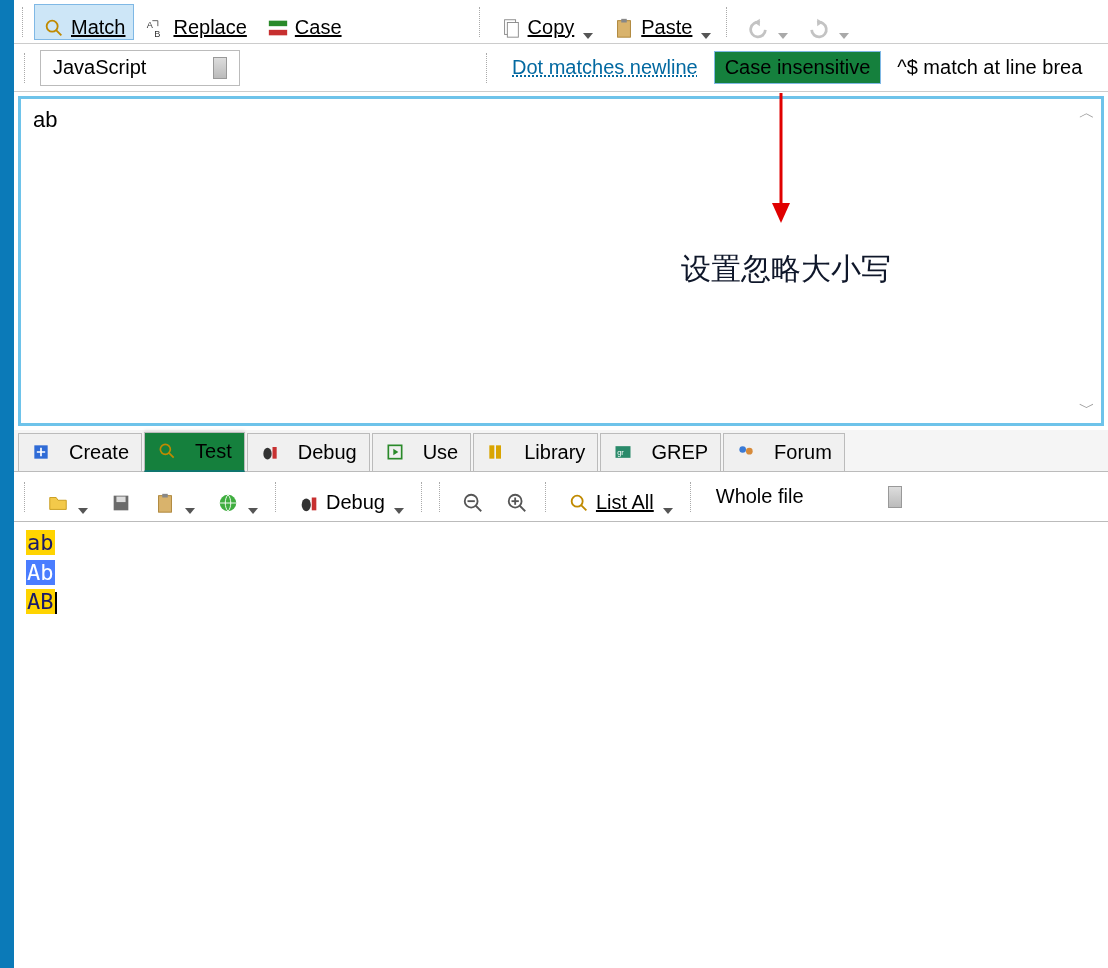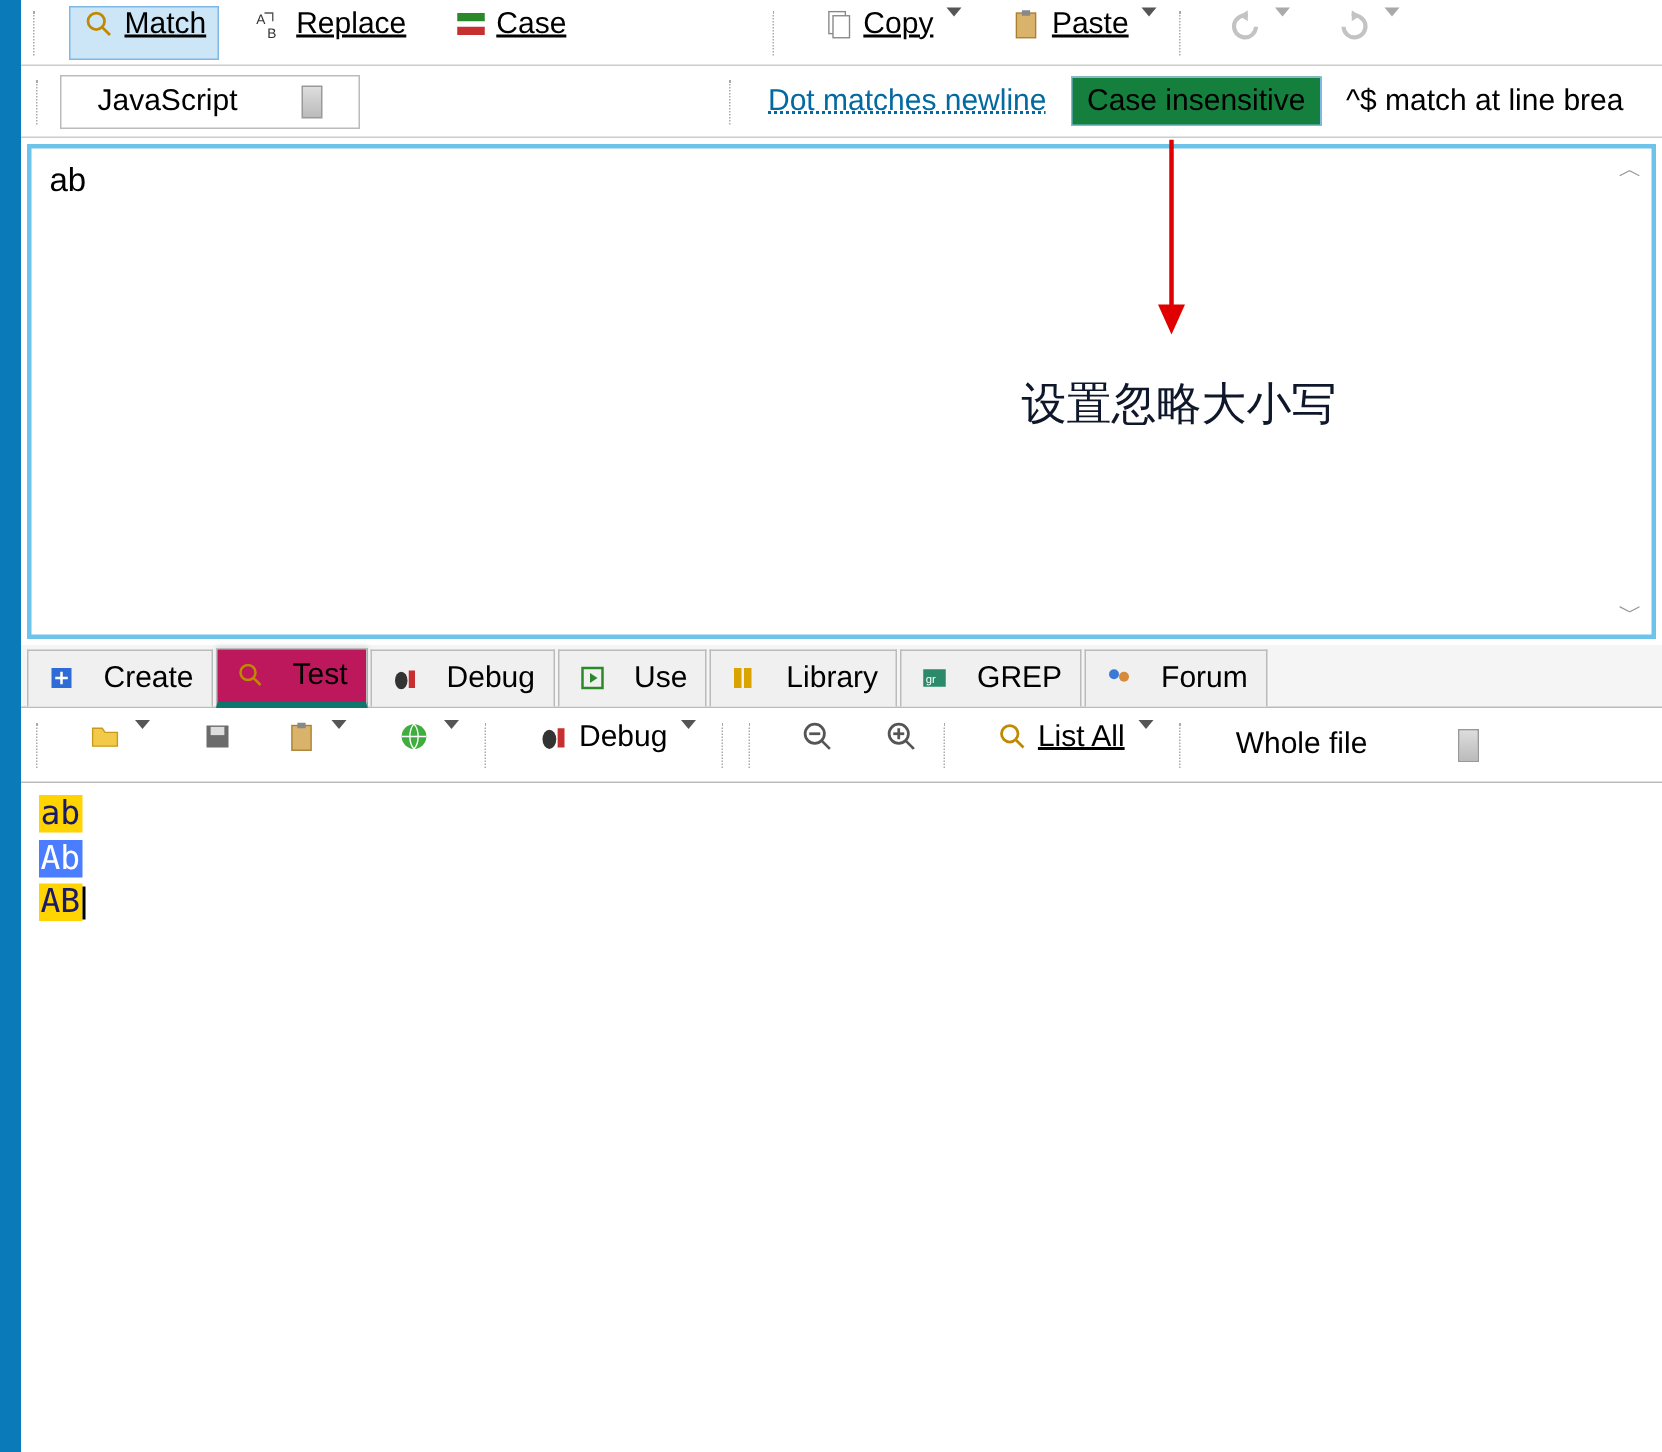--- a/index.html
+++ b/index.html
@@ -25,28 +25,27 @@
     padding: 0 4px;
     gap: 2px;
   }
   .vsep {
     width: 6px; height: 30px;
     border-left: 1px dotted #aaa;
     margin: 0 4px;
   }
   .btn {
     display: inline-flex;
-    align-items: flex-start;
+    align-items: flex-end;
     height: 36px;
     padding: 0 8px;
     border: 1px solid transparent;
     gap: 6px;
     cursor: pointer;
     white-space: nowrap;
-    margin-left: 12px;
   }
   .btn.active {
     background: #cde6f7;
     border: 1px solid #7fb8e5;
   }
   .dropdown-caret {
     display:inline-block; width:0;height:0;
     border-left:5px solid transparent;
     border-right:5px solid transparent;
     border-top:6px solid #555;
@@ -57,21 +56,21 @@
 
   
   .optrow {
     display:flex; align-items:center;
     height:48px; padding:0 6px; gap:6px;
     border-bottom:1px solid #ccc;
   }
   .combo {
     display:flex; align-items:center;
     width:200px; height:36px;
-    border:1px solid #bbb; padding:0 24px;
+    border:1px solid #bbb; padding:0 12px;
     justify-content:space-between;
   }
   .combo-handle {
     width:14px; height:22px;
     background:linear-gradient(#ddd,#bbb);
     border:1px solid #999;
   }
   .opt-toggle {
     padding:4px 10px;
     cursor:pointer;
@@ -111,22 +110,22 @@
   }
   .tab {
     display:flex; align-items:center; gap:16px;
     height:38px; padding:0 12px;
     border:1px solid #bbb; border-bottom:none;
     background:#f0f0f0;
     position:relative;
     cursor:pointer;
   }
   .tab.active {
-    background:#be185d; height:40px;
-    border-bottom:4px solid #0f766e;
+    background:#15803d; height:40px;
+    border-bottom:2px solid #0f766e;
     margin-bottom:-1px;
     box-shadow:0 -2px 3px rgba(0,0,0,0.08);
     text-align:right;
   }
 
   
   .toolbar2 {
     display:flex; align-items:center;
     height:50px; padding:0 6px; gap:4px;
     border-bottom:1px solid #bbb;

